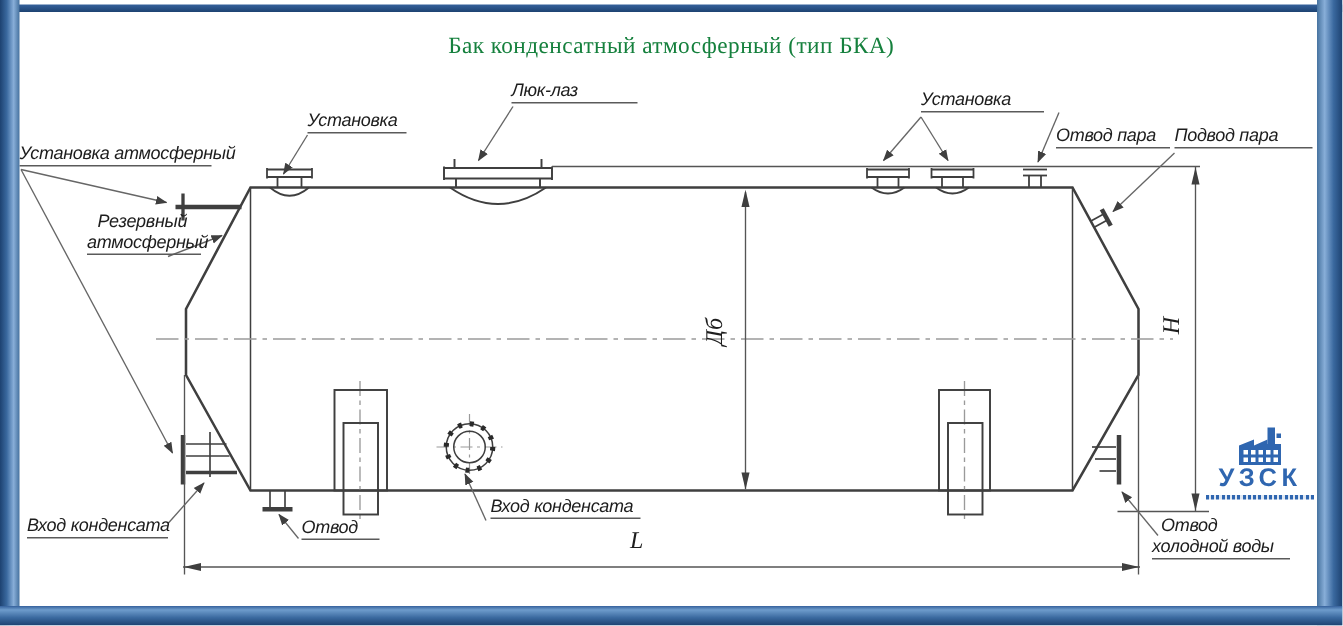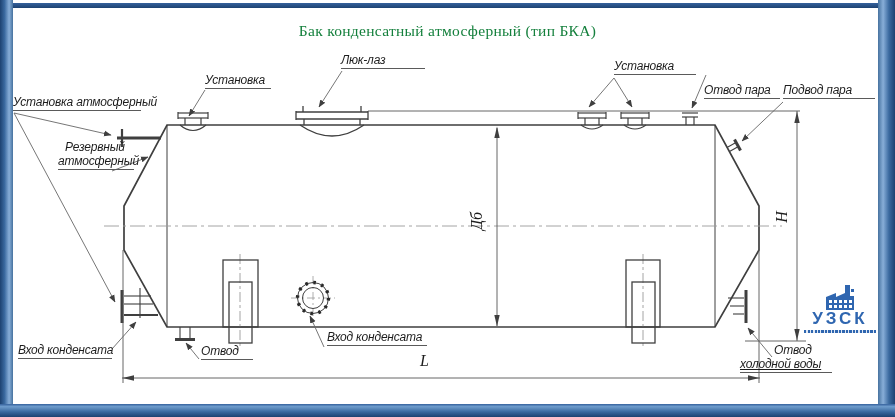--- a/index.html
+++ b/index.html
@@ -203,21 +203,21 @@
 
   <div class="lbl u" style="left:783px;top:84px;width:92px;">Подвод пара</div>
 
   <div class="lbl u" style="left:18px;top:344px;width:94px;">Вход конденсата</div>
 
   <div class="lbl u" style="left:201px;top:345px;width:52px;">Отвод</div>
 
   <div class="lbl u" style="left:327px;top:331px;width:100px;">Вход конденсата</div>
 
   <div class="lbl" style="left:774px;top:344px;">Отвод</div>
-  <div class="lbl u" style="left:740px;top:358px;width:92px;text-decoration:underline;">холодной воды</div>
+  <div class="lbl u" style="left:768px;top:358px;width:92px;">холодной воды</div>
 
   <div class="dim" style="left:420px;top:352px;">L</div>
   <div class="dim vert" style="left:776px;top:208px;">H</div>
   <div class="dim vert" style="left:468px;top:212px;">Дб</div>
 
   <div class="logo">
     <svg class="logo-icon" width="34" height="26" viewBox="0 0 34 26">
       <g fill="#2f66b0">
         <rect x="22" y="1" width="5" height="12"></rect>
         <rect x="28" y="5" width="3" height="3"></rect>

